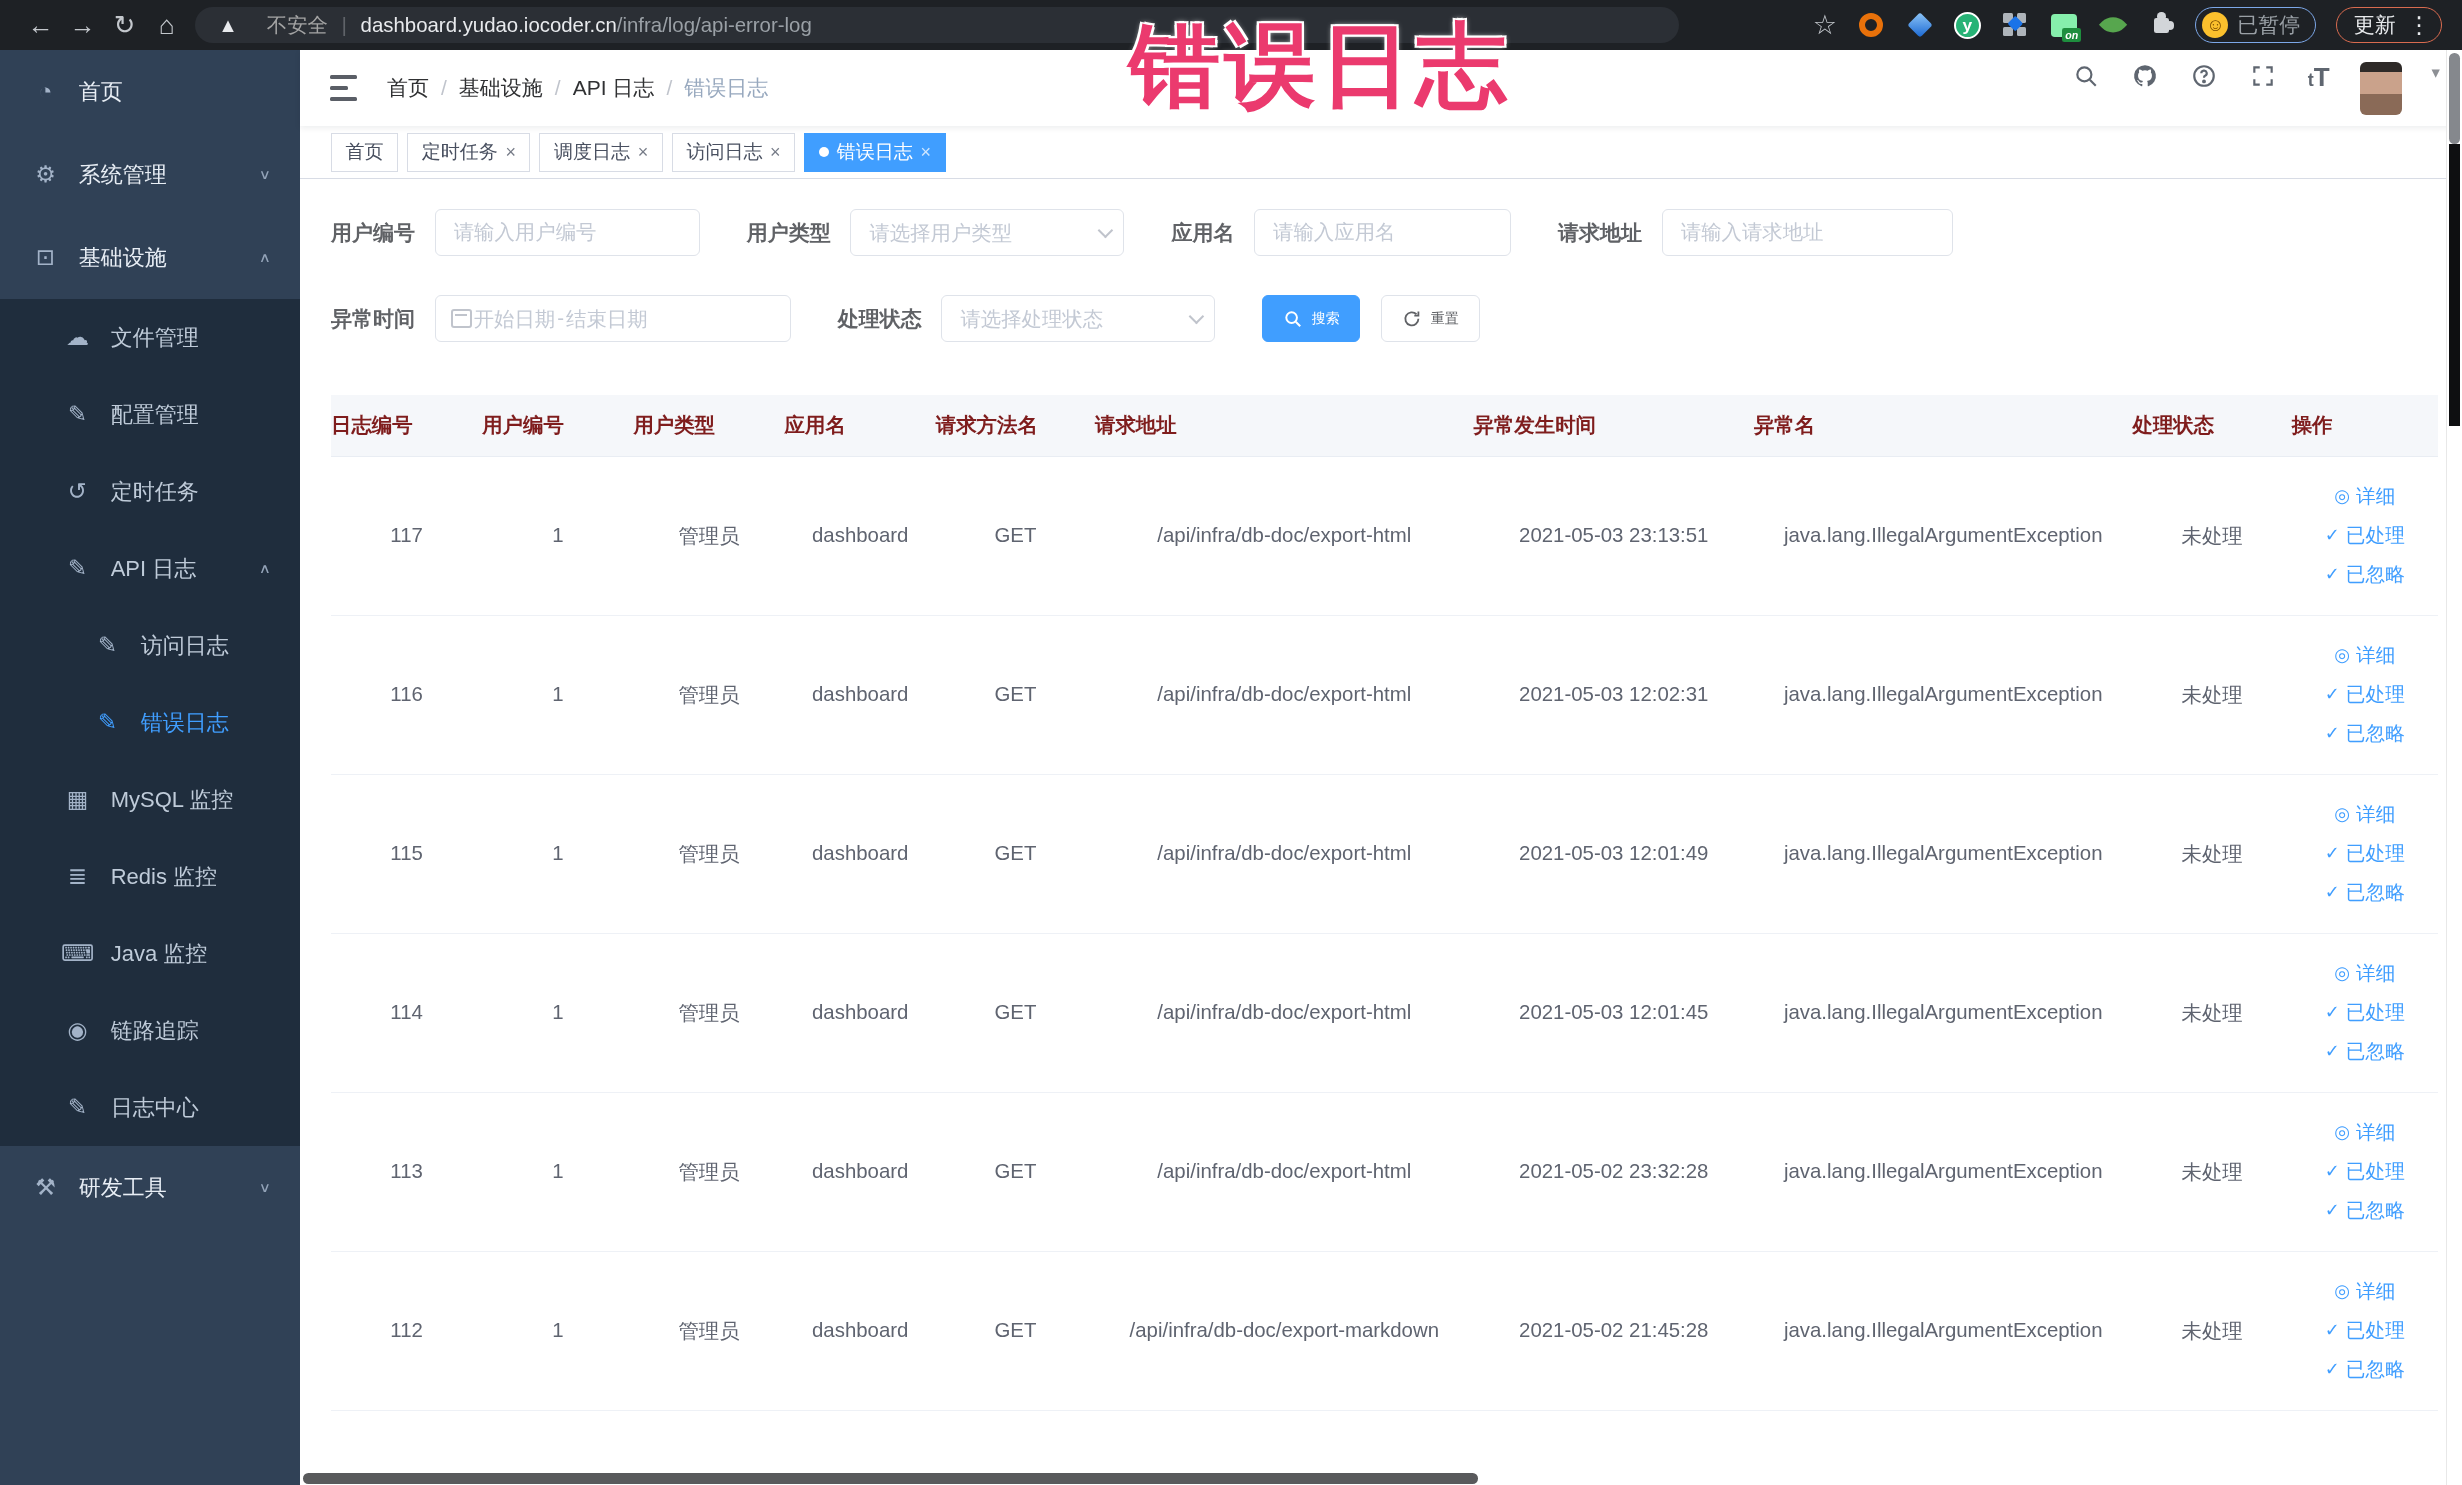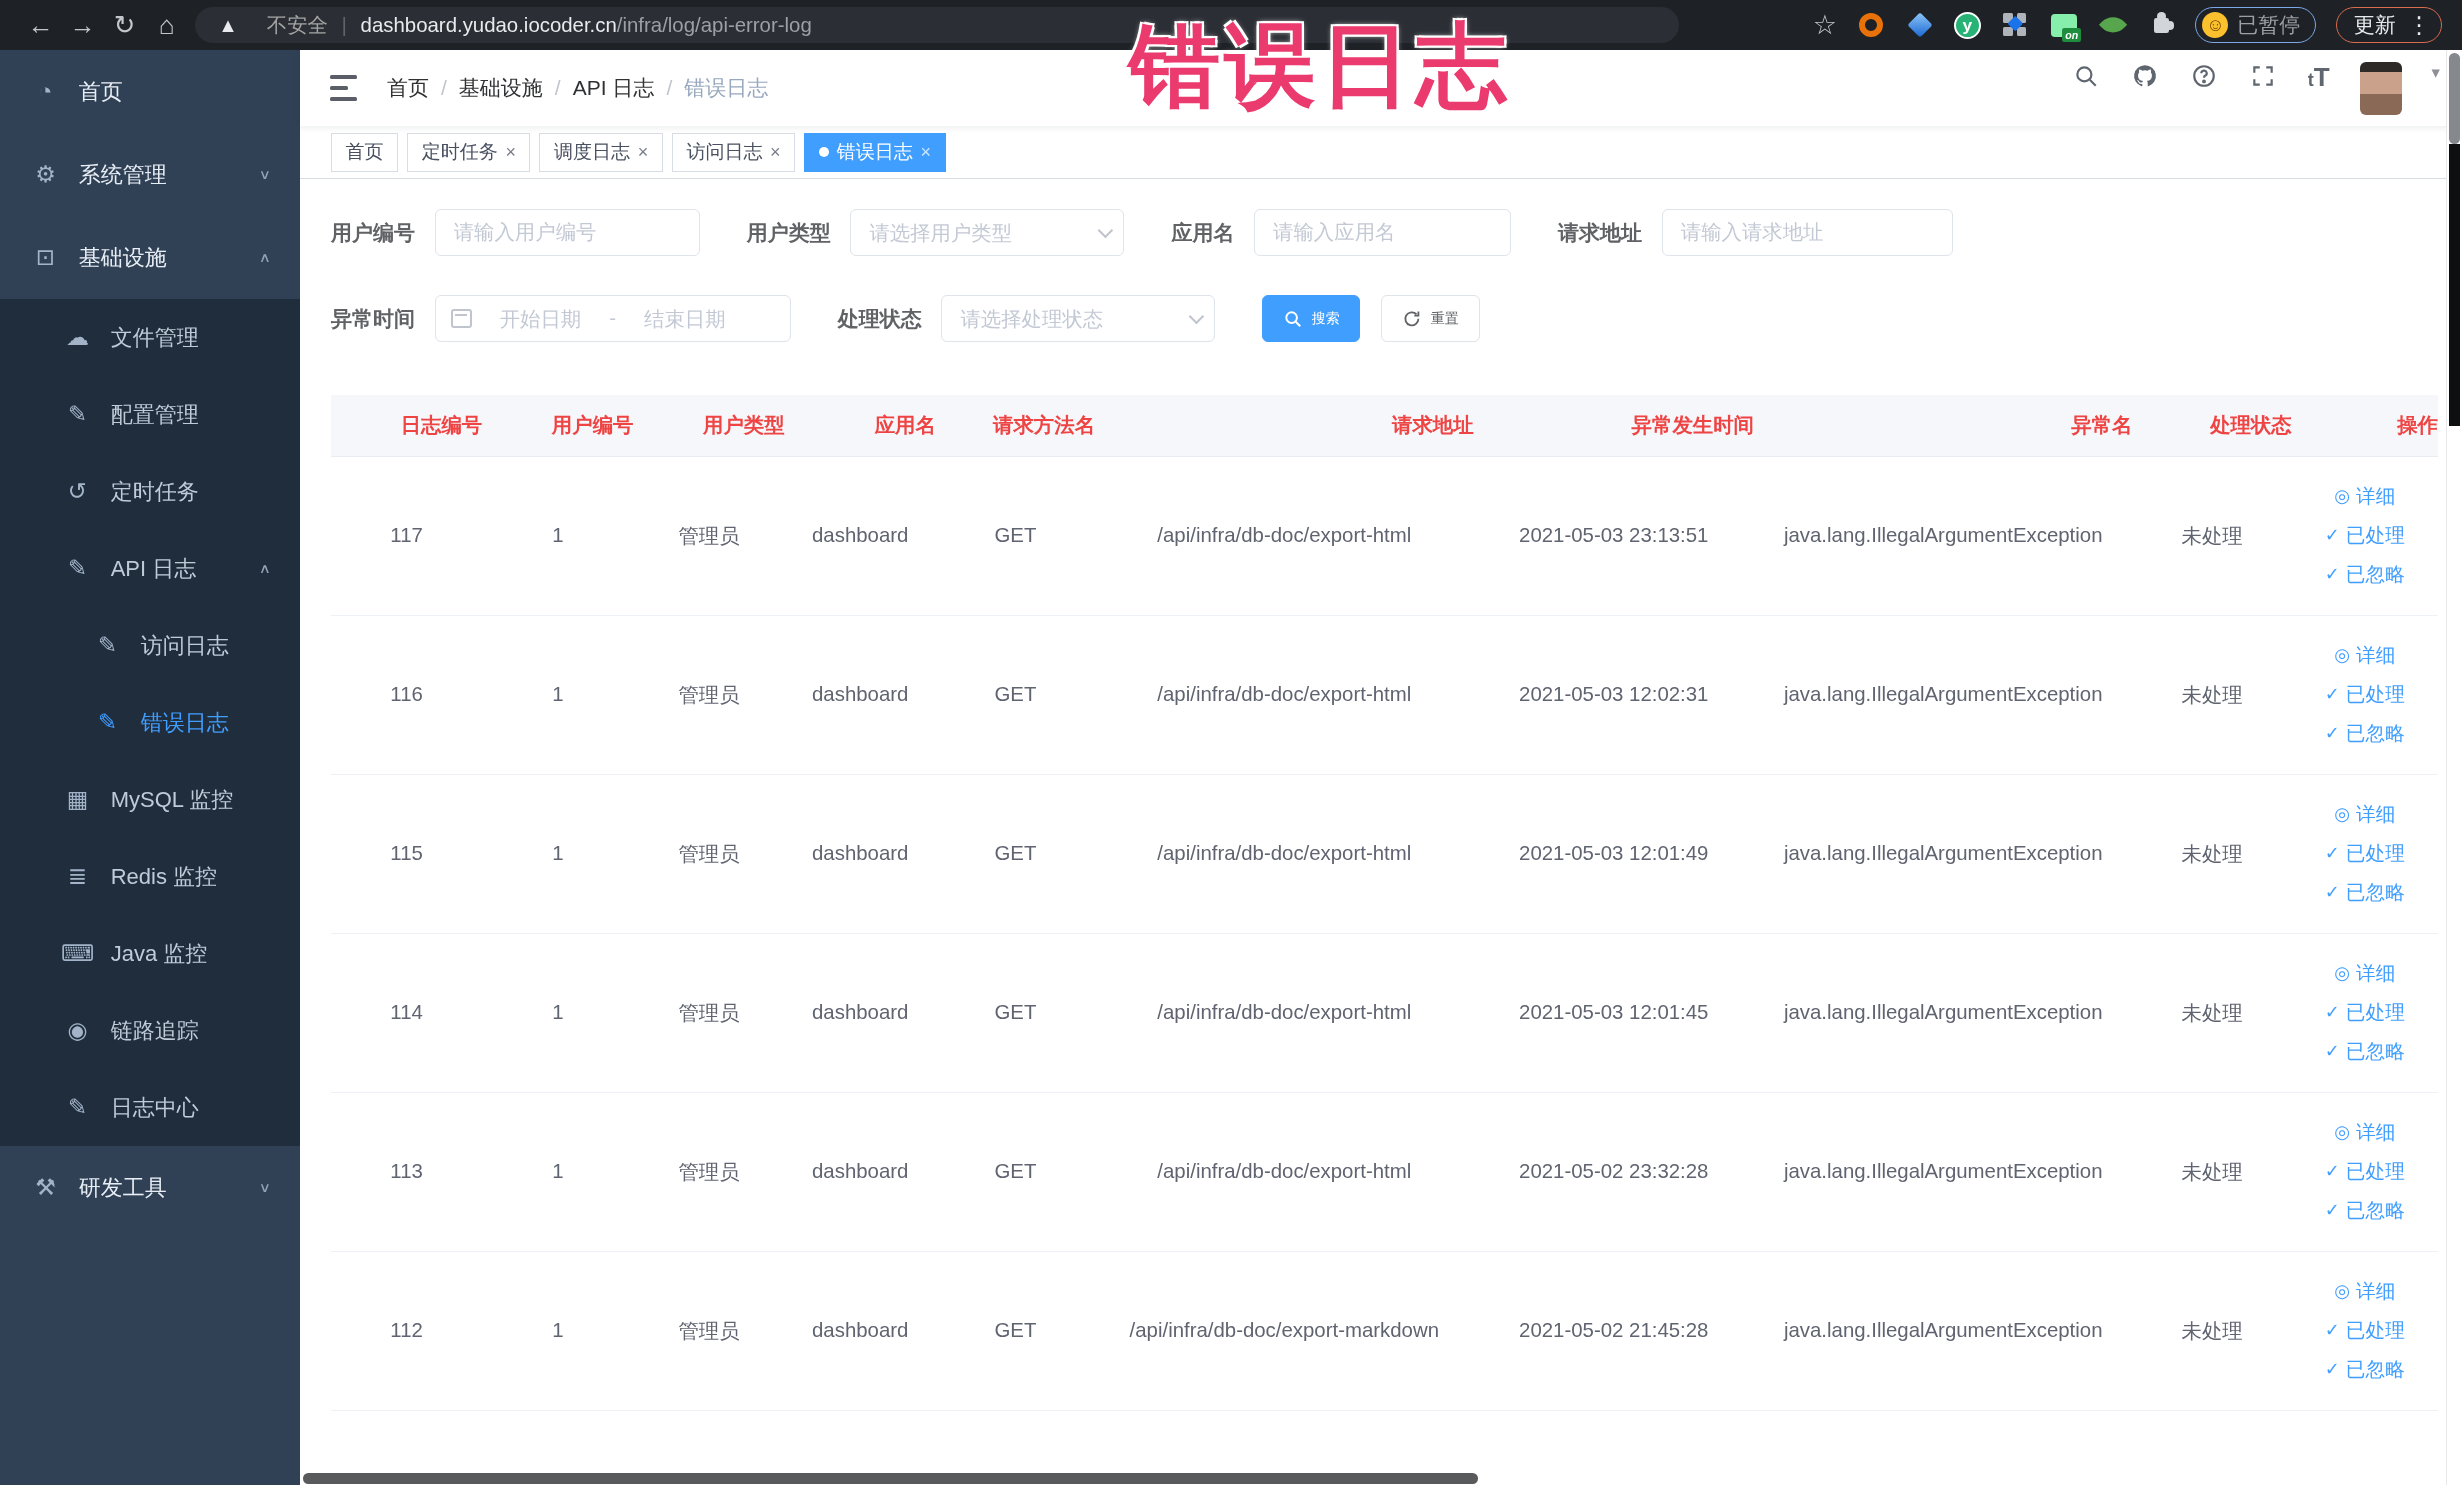--- a/index.html
+++ b/index.html
@@ -96,41 +96,41 @@
   .f-group { display:flex; align-items:center; margin-right:47px; }
   .f-label { font-size:21px; color:#606266; font-weight:bold; margin-right:19.7px; white-space:nowrap; }
   .f-input, .f-select, .f-date { height:47px; border:1.5px solid #dfe3ea; border-radius:6px; background:#fff;
         font-size:20.4px; color:#606266; display:flex; align-items:center; }
   .f-input { padding:0 18px; font-family:inherit; }
   .f-input::placeholder { color:#c3c9d4; }
   .f-select { padding:0 15px 0 18px; cursor:pointer; justify-content:space-between; }
   .f-select .ph { color:#c3c9d4; }
   .sel-caret { width:10.6px; height:10.6px; border-right:2.3px solid #c0c4cc; border-bottom:2.3px solid #c0c4cc;
                transform:rotate(45deg) translateY(-3px); margin-left:18px; }
-  .f-date { width:356px; padding:0 15px; cursor:pointer; gap:28px; }
+  .f-date { width:356px; padding:0 15px; cursor:pointer; gap:2px; }
   .f-date .ph { color:#c3c9d4; }
   .cal { width:21px; height:19.7px; border:2.3px solid #c0c4cc; border-radius:3px; position:relative; }
   .cal::before { content:""; position:absolute; left:2.3px; right:2.3px; top:3px; height:2.3px; background:#c0c4cc; }
   .dash { color:#c3c9d4; }
   .btn { height:47px; border-radius:6px; font-size:14px; display:inline-flex; align-items:center; gap:9px;
          padding:0 19.7px; cursor:pointer; border:1.5px solid transparent; font-family:inherit; }
   .btn svg { width:19.7px; height:19.7px; }
   .btn-primary { background:#409eff; border-color:#409eff; color:#fff; margin-right:21px; }
   .btn-plain { background:#fff; border-color:#dfe3ea; color:#606266; }
   .btn-export { background:#fdf6ec; border-color:#f3d19e; color:#e6a23c; height:44px; }
 
   .toolbar { display:flex; align-items:center; margin-bottom:15px; }
   .tool-right { margin-left:auto; display:flex; gap:16.7px; }
   .circle-btn { width:44px; height:44px; border-radius:50%; border:1.5px solid #e3e6ec; background:#fff; color:#606266;
                 display:flex; align-items:center; justify-content:center; cursor:pointer; }
   .circle-btn svg { width:21px; height:21px; }
 
   
   table { width:2107px; border-collapse:collapse; table-layout:fixed; }
-  thead th { background:#f5f7fa; color:#ef4444; font-size:20.4px; font-weight:bold; height:61px; text-align:right;
+  thead th { background:#f5f7fa; color:#7f1d1d; font-size:20.4px; font-weight:bold; height:61px; text-align:left;
              border-bottom:1.5px solid #e9edf3; }
   tbody td { height:159px; text-align:center; font-size:20.4px; color:#5f6470; border-bottom:1.5px solid #eef1f6;
              overflow:hidden; }
   .act-link { display:flex; align-items:center; justify-content:center; gap:6px; color:#409eff; font-size:19.7px;
               line-height:39px; cursor:pointer; white-space:nowrap; }
   .act-ico { font-size:18px; }
 
   
   .overlay-title { position:absolute; left:1129px; top:4.5px; z-index:50; font-size:91px; font-weight:bold;
         color:#eb3a6e; letter-spacing:4.5px; white-space:nowrap; pointer-events:none;

